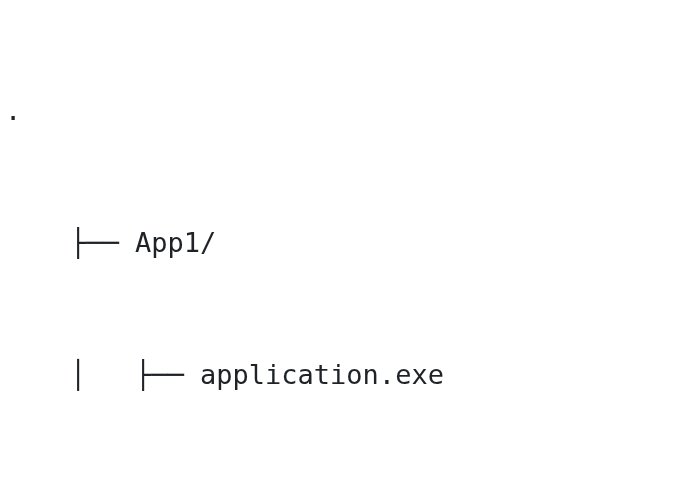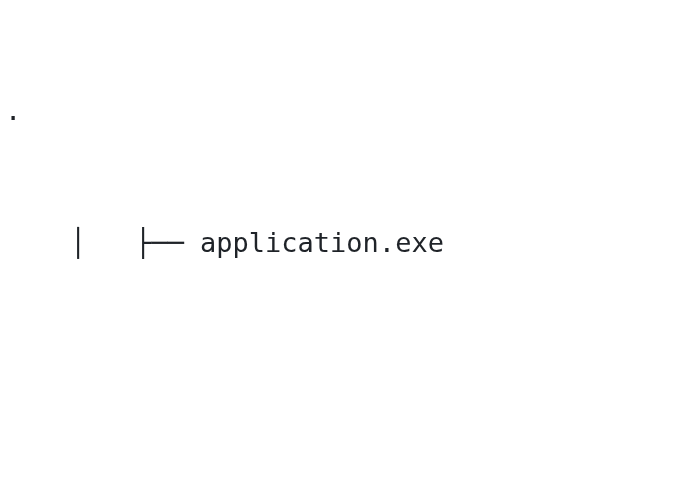--- a/index.html
+++ b/index.html
@@ -21,20 +21,21 @@
     }
     .tree-line {
       height: 44px;
     }
   </style>
 </head>
 <body style="background: rgb(255, 255, 255);">
 
 <div id="file-tree" style="color: rgb(31, 35, 40);">
   <div class="tree-line">.</div>
+  <div class="tree-line">    ├── App1/</div>
   <div class="tree-line">    │   ├── application.exe</div>
   
   
   
   
   
   
   
 </div>
 

